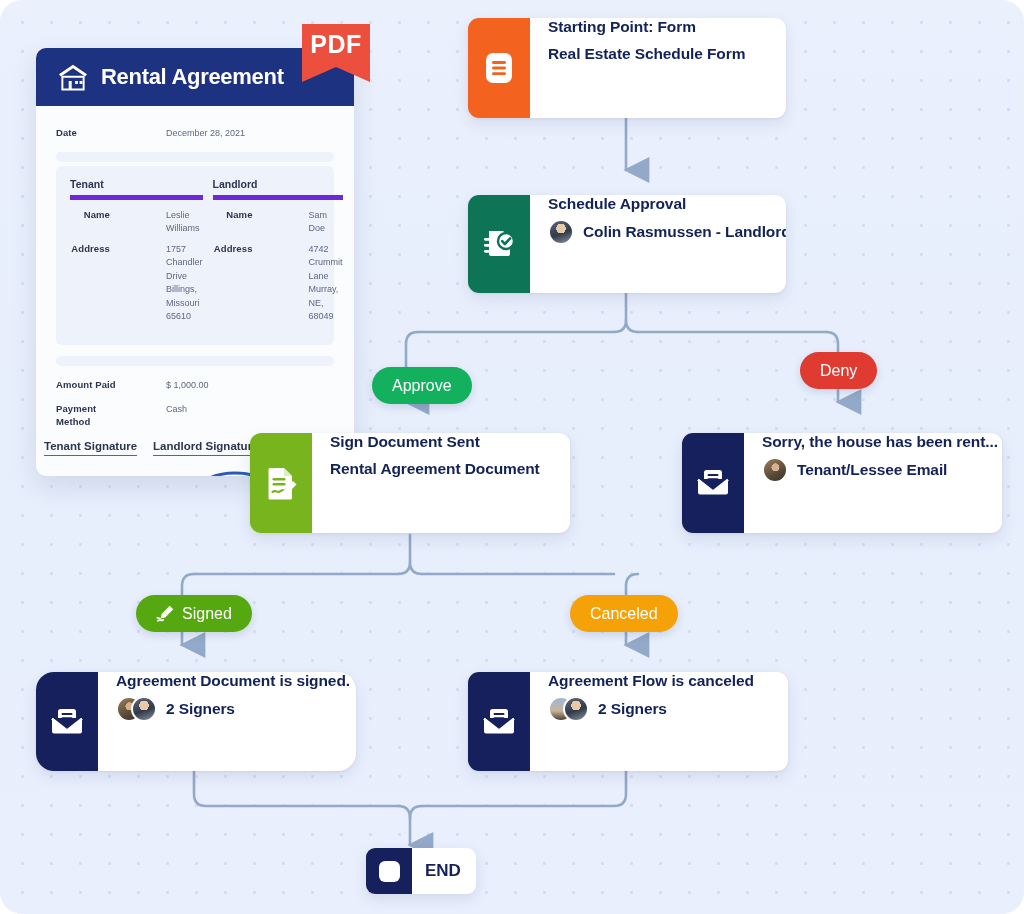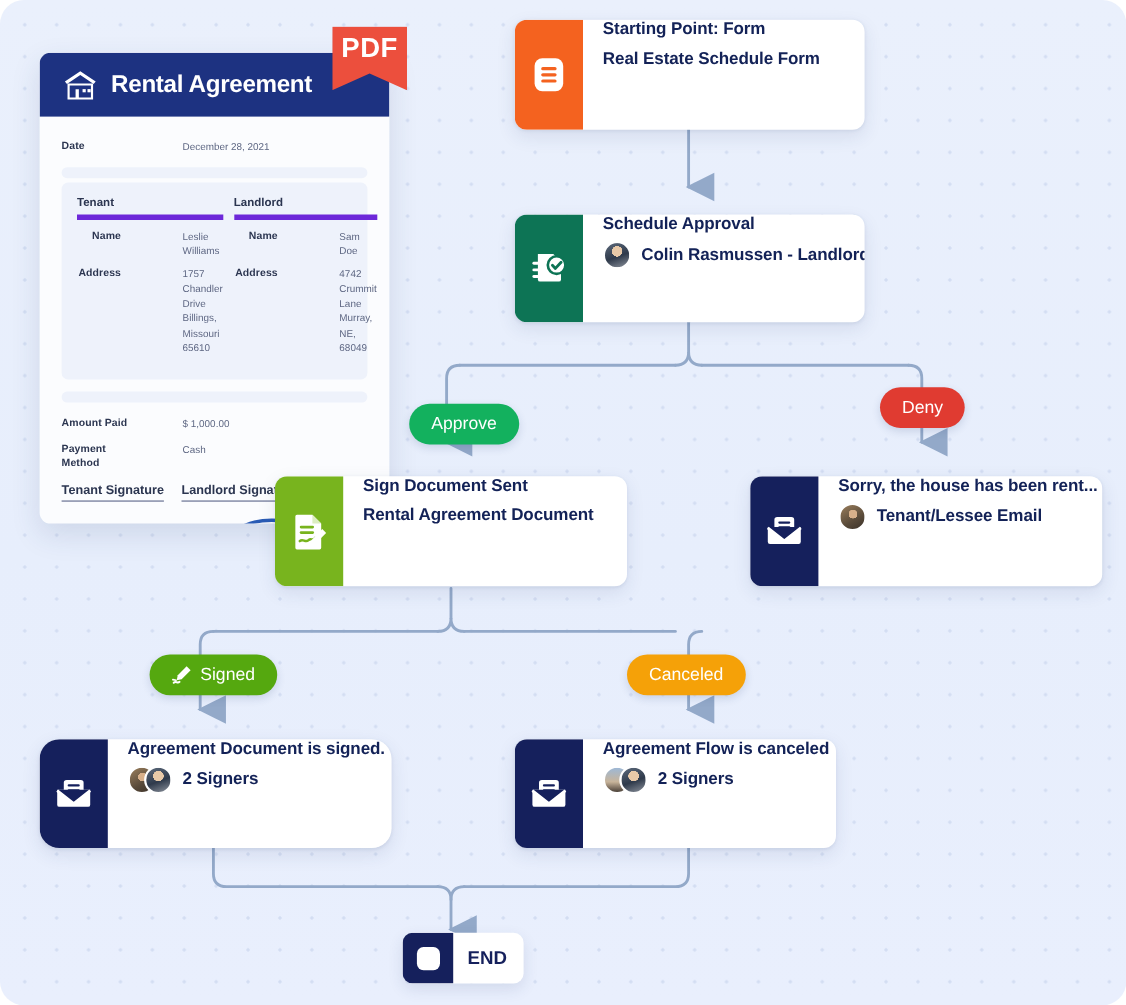--- a/index.html
+++ b/index.html
@@ -131,21 +131,21 @@
   .party h4 {
     font-size: 10.5px; font-weight: bold; color: #2b3550;
     padding-bottom: 5px; border-bottom: 5px solid #6d28d9; margin-bottom: 9px;
   }
   .party .pr { display: flex; margin-bottom: 7px; }
   .party .pr .doc-k { width: 48px; flex:0 0 48px; text-align: right; padding-right: 8px; }
   .party .pr .doc-v { flex: 1; }
   #pay { margin-top: 13px; }
   #pay .pr { display:flex; padding: 0 20px; margin-bottom: 11px; }
   #pay .pr .doc-k { width: 62px; flex:0 0 62px; }
-  .sig-row { display: flex; padding: 0 20px; margin-top: 7px; gap: 16px; }
+  .sig-row { display: flex; padding: 0 8px; margin-top: 7px; gap: 16px; }
   .sig-lbl {
     font-size: 11.5px; font-weight: bold; color:#2b3550;
     border-bottom: 1.3px solid #5a6488; padding-bottom: 3px;
   }
   .sig-img { height: 58px; margin-top: 4px; }
 </style>
 </head>
 <body>
 
 <div id="stage">
@@ -352,21 +352,21 @@
       <div class="sub">
         <span class="avatar-stack">
           <span class="avatar av-tenant"></span>
           <span class="avatar av-colin"></span>
         </span>
         <span>2 Signers</span>
       </div>
     </div>
   </div>
 
-  <div class="node compact" id="n-canceled" style="left:468px; top:672px; width:292px; height:99px;">
+  <div class="node compact" id="n-canceled" style="left:468px; top:672px; width:320px; height:99px;">
     <div class="icon-col" style="background:#15205c;">
       <svg width="36" height="32" viewBox="0 0 36 32">
         <rect x="9" y="3" width="18" height="13" rx="2.6" fill="#fff"></rect>
         <rect x="12.5" y="7" width="11" height="2.1" rx="1.05" fill="#15205c"></rect>
         <rect x="12.5" y="11.3" width="11" height="2.1" rx="1.05" fill="#15205c"></rect>
         <path d="M3 12 h30 v13.5 a2 2 0 0 1 -2 2 H5 a2 2 0 0 1 -2 -2 Z" fill="#fff"></path>
         <path d="M3 12 L18 24 L33 12" fill="#15205c"></path>
         <path d="M3 12.8 L18 24.6 L33 12.8" fill="none" stroke="#fff" stroke-width="2.6" stroke-linejoin="round"></path>
       </svg>
     </div>

